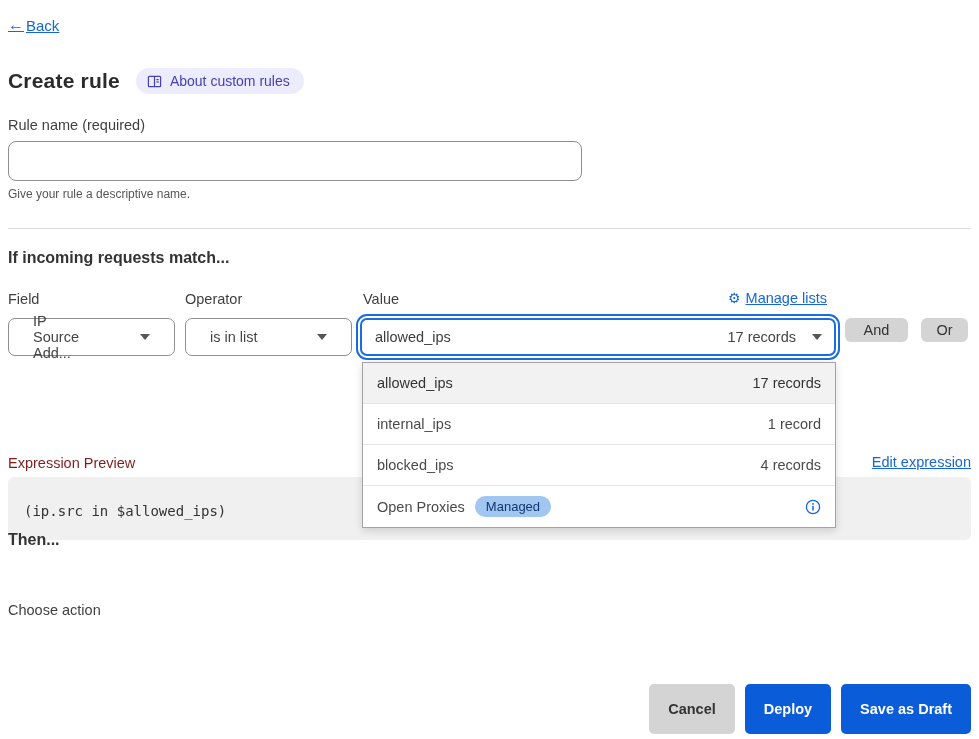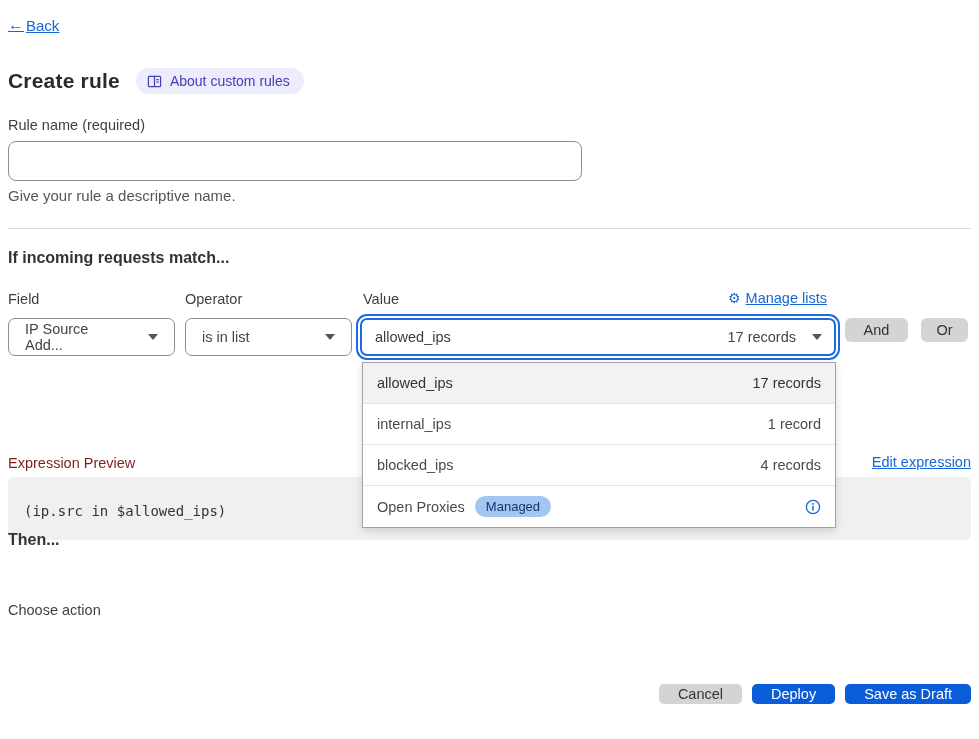--- a/index.html
+++ b/index.html
@@ -29,32 +29,32 @@
   .page-title{font-size:21px;font-weight:bold;color:#2b2b2b;letter-spacing:.2px;}
   .about-badge{display:flex;align-items:center;gap:8px;background:var(--badge-bg);
     color:var(--badge-text);font-size:14px;padding:5px 14px 5px 11px;border-radius:15px;cursor:pointer;}
   .about-badge svg{display:block;}
 
   .field-label{font-size:14.5px;color:#3f3f3f;}
   .rule-name-label{position:absolute;left:8px;top:117px;}
   .rule-name-input{position:absolute;left:8px;top:141px;width:574px;height:40px;
     border:1px solid var(--border-gray);border-radius:8px;font-size:14.5px;padding:0 12px;
     font-family:"Liberation Sans",sans-serif;color:#333;outline:none;background:#fff;}
-  .helper-text{position:absolute;left:8px;top:187px;font-size:15px;color:#565656;}
+  .helper-text{position:absolute;left:8px;top:187px;font-size:12px;color:#565656;}
 
   .divider{position:absolute;left:8px;width:963px;height:1px;background:#dcdcdc;top:228px;}
 
   .section-heading{position:absolute;left:8px;font-weight:bold;font-size:16px;color:#333;}
   .match-heading{top:249px;}
 
   .col-label{position:absolute;top:291px;}
 
   .select{position:absolute;top:318px;height:38px;border:1px solid var(--border-gray);
     border-radius:7px;background:#fff;display:flex;align-items:center;justify-content:space-between;
-    padding:0 16px;font-size:14.5px;color:#444;cursor:pointer;gap:45px;}
+    padding:0 24px;font-size:14.5px;color:#444;cursor:pointer;gap:45px;}
   .caret{width:0;height:0;border-left:5px solid transparent;border-right:5px solid transparent;
     border-top:6px solid #555;flex:none;}
 
   .manage-lists{position:absolute;left:728px;top:290px;display:flex;align-items:center;gap:5px;font-size:14.5px;}
   .gear-icon{color:var(--link);font-size:14px;text-decoration:none;line-height:1;}
 
   .value-combobox{position:absolute;left:360px;top:318px;width:476px;height:38px;background:#fff;
     border:2px solid var(--focus-ring);outline:2px solid var(--focus-ring);outline-offset:2px;
     border-radius:7px;display:flex;align-items:center;padding:0 12px 0 13px;font-size:14.5px;color:#3c3c3c;cursor:pointer;}
   .value-combobox .grow{flex:1;}
@@ -81,22 +81,22 @@
   .expr-block{position:absolute;left:8px;top:477px;width:963px;height:63px;background:var(--expr-bg);border-radius:6px;}
   .expr-code{position:absolute;left:16px;top:0;height:67px;display:flex;align-items:center;
     font-family:"DejaVu Sans Mono","Liberation Mono",monospace;font-size:14px;color:#333;}
 
   .then-heading{top:531px;}
   .choose-action-label{position:absolute;left:8px;top:602px;}
   .action-select{left:8px;top:627px;width:335px;height:37px;}
   .placeholder{color:#9a9a9a;}
 
   .footer{position:absolute;right:8px;top:684px;display:flex;gap:10px;}
-  .btn{height:20px;border:none;border-radius:5px;font-size:14.5px;padding:0 19px;
-    font-family:"Liberation Sans",sans-serif;cursor:pointer;}
+  .btn{height:50px;border:none;border-radius:5px;font-size:14.5px;padding:0 19px;
+    font-family:"Liberation Sans",sans-serif;cursor:pointer;font-weight:bold;}
   .btn-gray{background:var(--gray-btn);color:#333;}
   .btn-primary{background:var(--primary);color:#fff;}
 </style>
 </head>
 <body>
 
 <div class="page">
 
   <a class="back-link">
     <span class="back-arrow">←</span>

